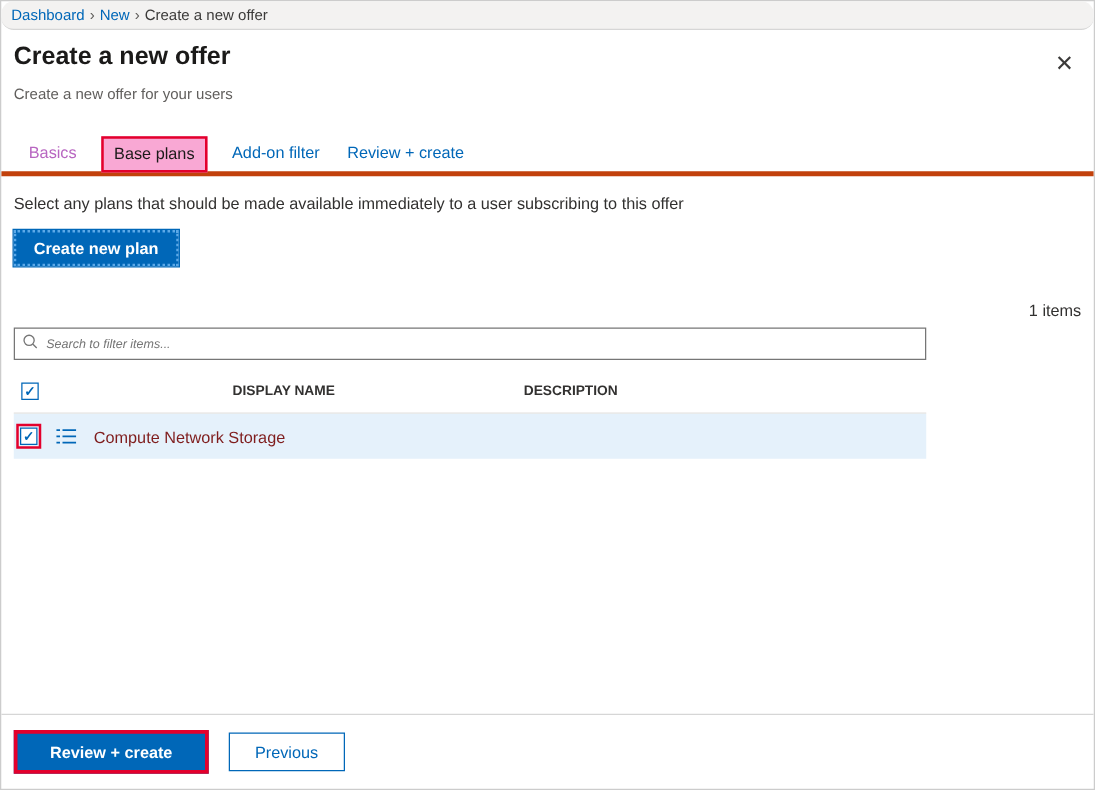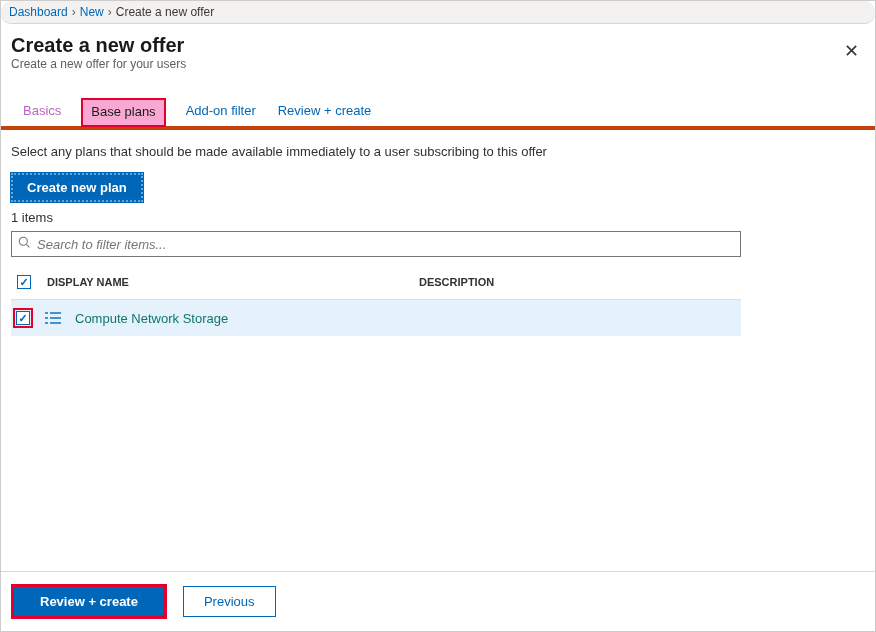--- a/index.html
+++ b/index.html
@@ -26,21 +26,21 @@
     }
     .breadcrumb { display: flex; align-items: center; gap: 4px; }
     .breadcrumb a { color: #0067b8; text-decoration: none; cursor: pointer; }
     .breadcrumb .sep { color: #605e5c; }
     .breadcrumb .current { color: #3b3a39; }
     .header {
       padding: 10px 10px 8px 10px;
       position: relative;
     }
     .header h1 { font-size: 20px; font-weight: 600; color: #1b1a19; }
-    .header .subtitle { font-size: 12px; color: #605e5c; margin-top: 0; }
+    .header .subtitle { font-size: 12px; color: #605e5c; margin-top: 11px; }
     .close-btn {
       position: absolute;
       right: 12px;
       top: 12px;
       font-size: 18px;
       color: #3b3a39;
       cursor: pointer;
       padding: 4px;
     }
     .tab-row {
@@ -67,56 +67,56 @@
     .create-plan-btn {
       display: inline-block;
       background: #0067b8;
       color: #ffffff;
       border: 2px dotted #5ca9e8;
       outline: 1px solid #0067b8;
       padding: 5px 14px;
       font-size: 13px;
       font-weight: 600;
       cursor: pointer;
-      margin-bottom: 8px;
-    }
-    .itemcount { font-size: 13px; color: #323130; margin-bottom: 6px; }
+      margin-bottom: 28px;
+    }
+    .itemcount { font-size: 13px; color: #323130; margin-bottom: 6px; text-align: right; }
     .searchbox {
       display: flex;
       align-items: center;
       border: 1px solid #767676;
       padding: 4px 6px;
       gap: 6px;
       margin-bottom: 14px;
       width: 730px;
     }
     .searchbox input {
       border: none;
       outline: none;
       flex: 1 1 auto;
-      font-size: 13px;
+      font-size: 10px;
       font-style: italic;
       color: #14532d;
       background: transparent;
     }
     .table {
       width: 730px;
     }
     .thead {
       display: flex;
       align-items: center;
       padding: 4px 2px 10px 2px;
       border-bottom: 1px solid #e1dfdd;
       gap: 12px;
       font-size: 11px;
       font-weight: 600;
       color: #323130;
     }
     .th-check { width: 22px; display:flex; justify-content:center; }
-    .th-name { width: 360px; }
+    .th-name { width: 360px; text-align: center; }
     .th-desc { flex: 1; }
     .trow {
       display: flex;
       align-items: center;
       padding: 8px 2px;
       gap: 12px;
       background: #e5f1fb;
       font-size: 13px;
     }
     .checkbox-outer {
@@ -125,21 +125,21 @@
       display:flex; align-items:center; justify-content:center;
     }
     .checkbox-inner {
       width: 14px; height: 14px;
       border: 1px solid #0067b8;
       background: #fff;
       display:flex; align-items:center; justify-content:center;
       font-size: 11px; color: #0067b8; font-weight: bold;
     }
     .row-icon { width: 18px; display:flex; align-items:center; }
-    .trow .name { flex: 0 0 340px; color: #0f766e; }
+    .trow .name { flex: 0 0 340px; color: #7f1d1d; }
     .footer {
       border-top: 1px solid #d6d6d6;
       padding: 12px 10px;
       display: flex;
       gap: 16px;
       align-items: center;
     }
     .btn-primary {
       background: #0067b8;
       color: #fff;

